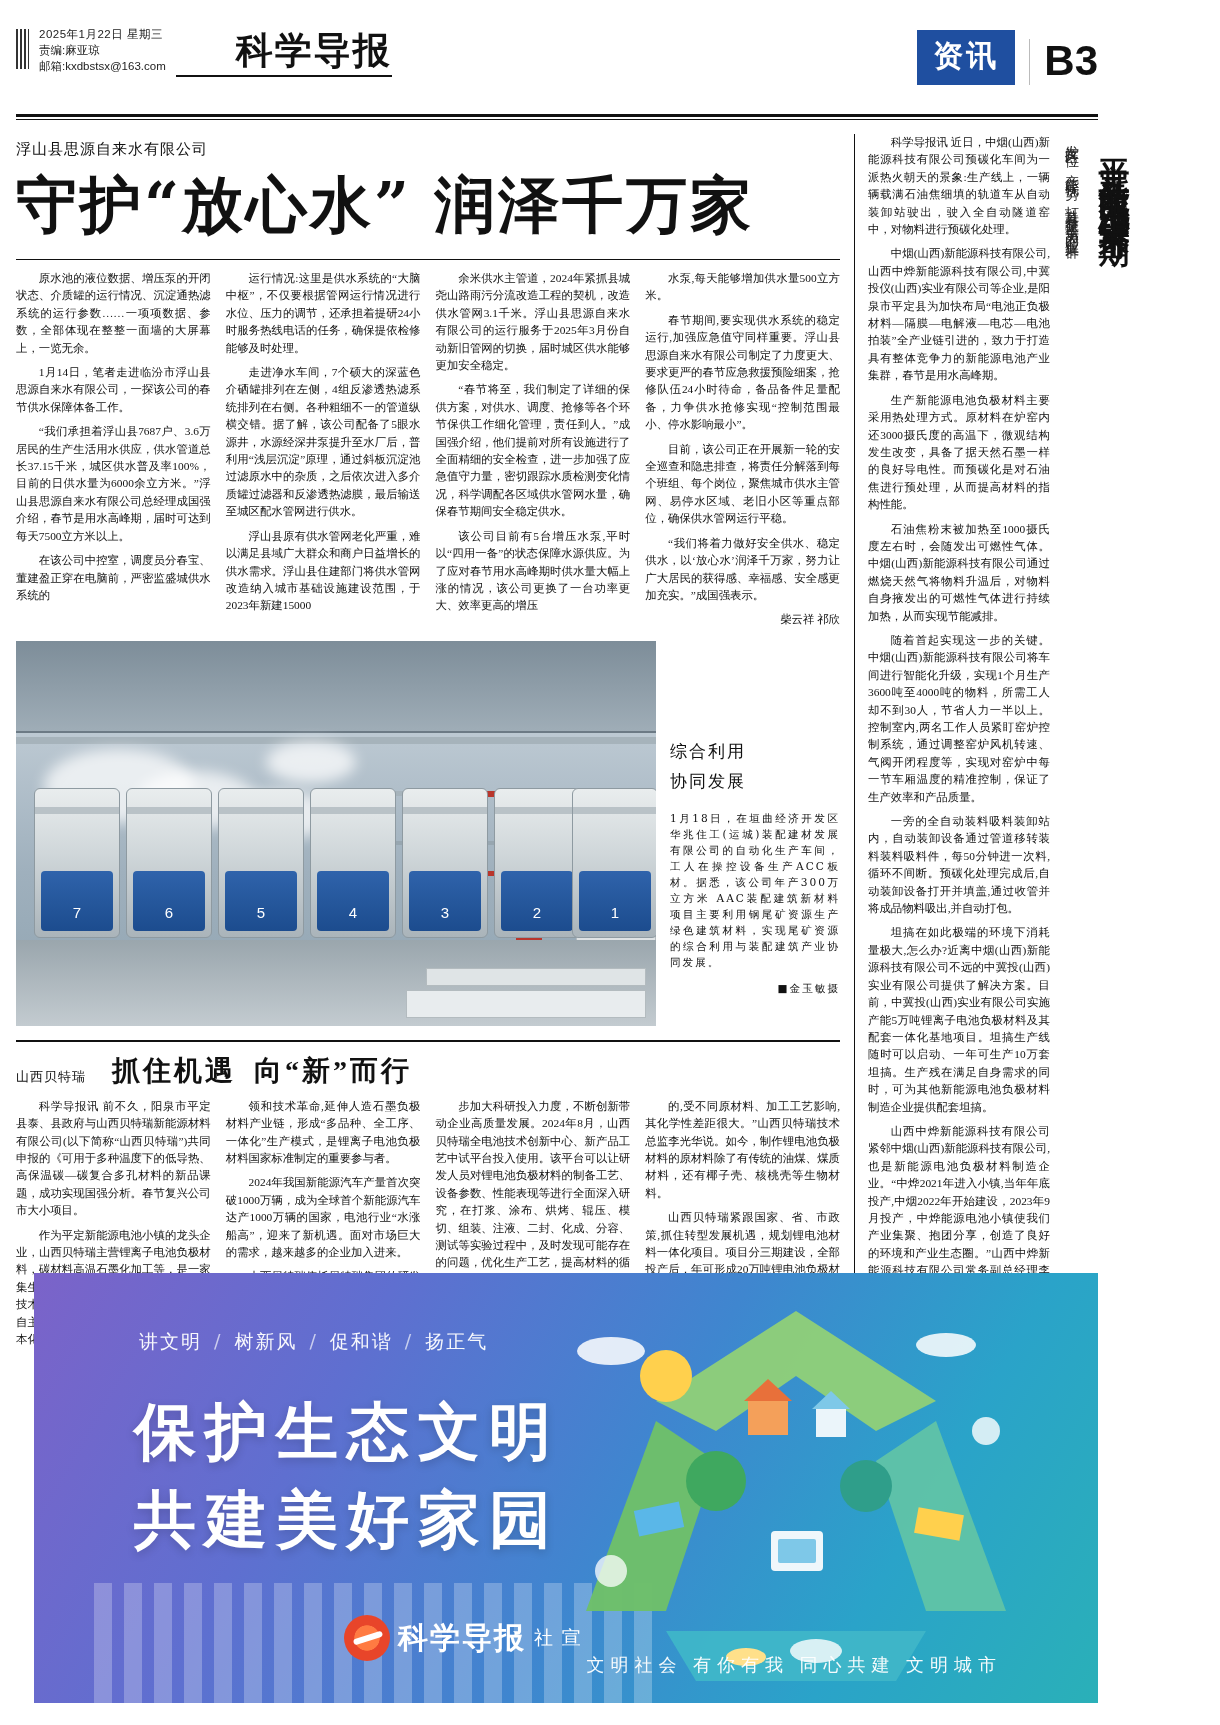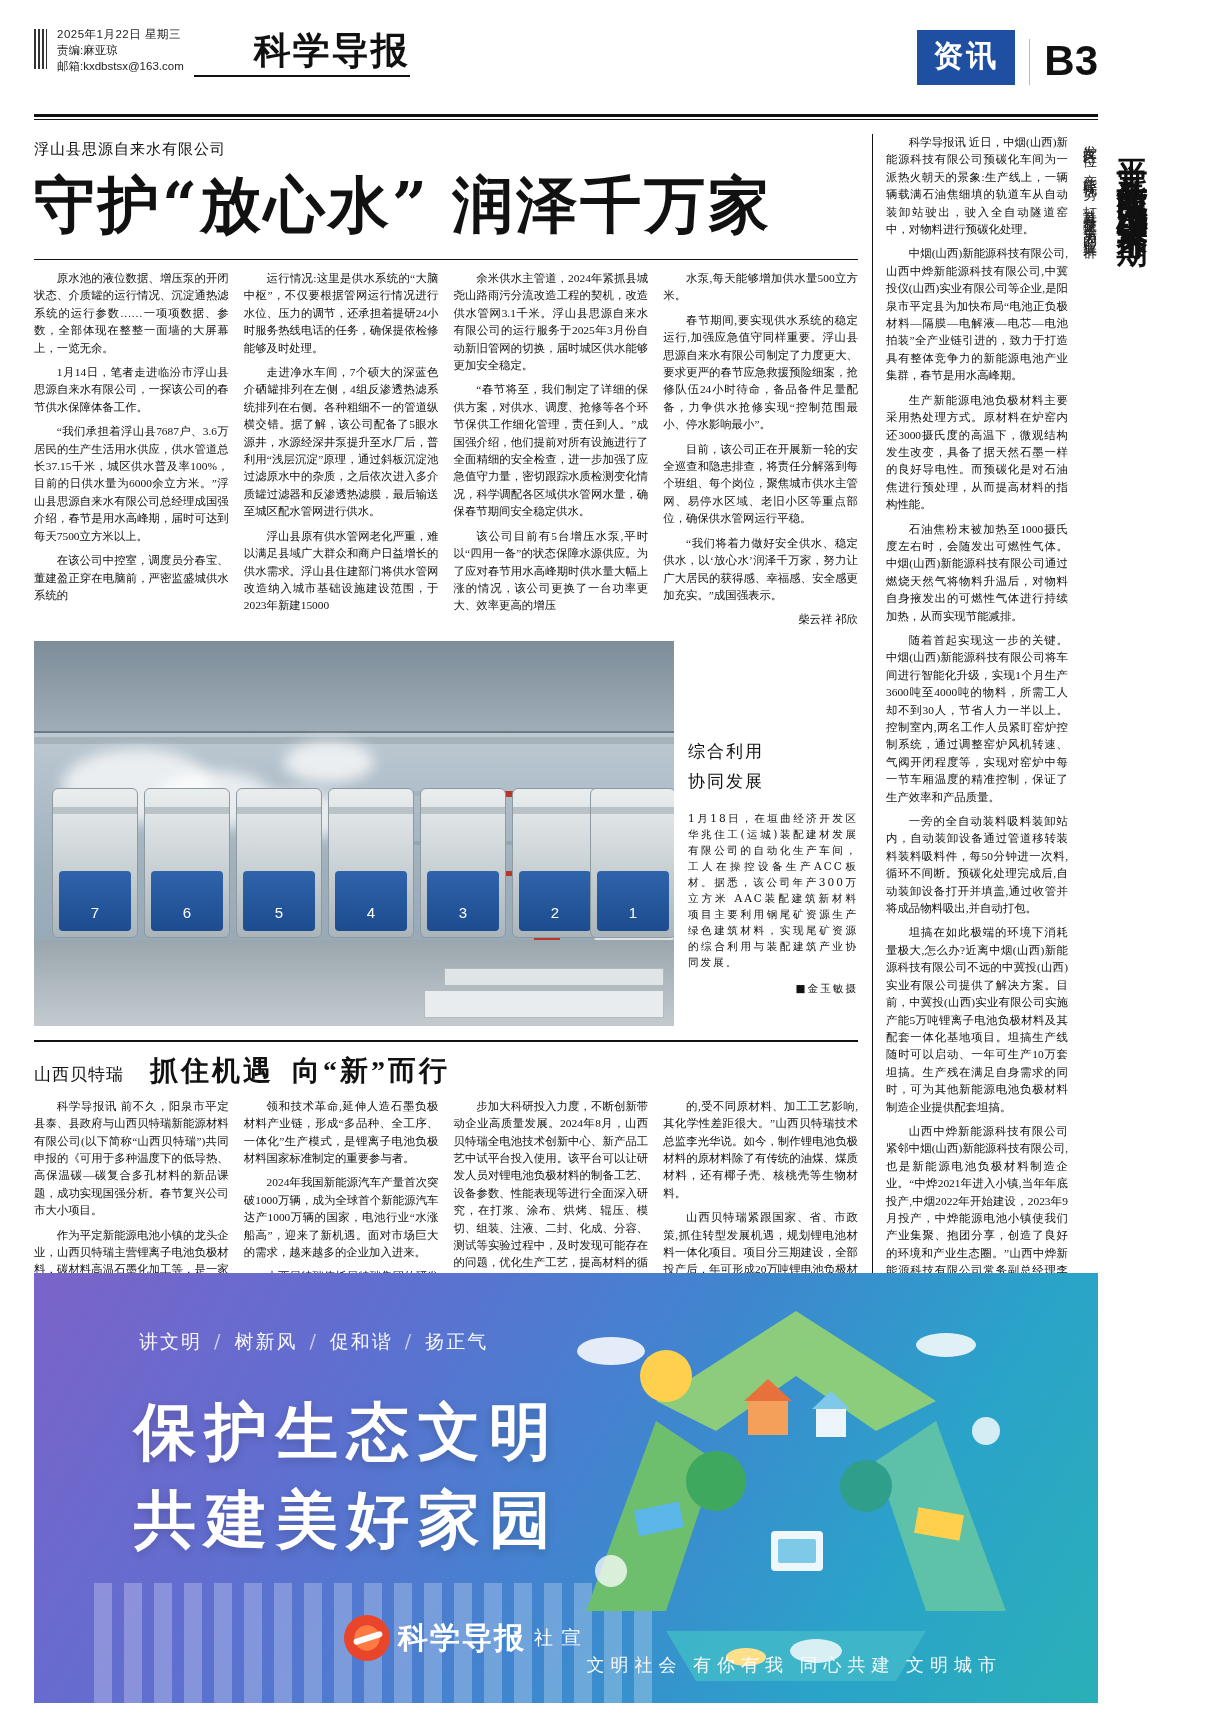--- a/index.html
+++ b/index.html
@@ -5,21 +5,21 @@
   * { box-sizing: border-box; }
   html, body { margin:0; padding:0; }
   body {
     width:1220px; height:1725px;
     background:#ffffff;
     font-family:"Liberation Serif", serif;
     color:#111;
     position:relative;
     overflow:hidden;
   }
-  .page { position:relative; width:1132px; height:1725px; padding:26px 34px 0 34px; }
+  .page { position:relative; width:1132px; height:1725px; padding:26px 34px 0 16px; }
 
   
   .masthead { display:flex; align-items:flex-start; justify-content:space-between; height:78px; }
   .mh-left { display:flex; align-items:flex-start; gap:10px; }
   .mh-bars { width:13px; height:40px; margin-top:3px;
     background:repeating-linear-gradient(to right,#333 0 2px, #fff 2px 4px); }
   .mh-meta { font-size:11.5px; line-height:16px; color:#222; font-family:"Liberation Sans", sans-serif; }
   .mh-meta .row1 { letter-spacing:.5px; }
   .mh-title { margin-left:60px; font-size:37px; font-weight:bold; letter-spacing:2px;
      font-family:"DejaVu Serif", serif; color:#111; line-height:1; padding-top:6px;}
@@ -72,21 +72,21 @@
       background:linear-gradient(180deg,#2f63ab,#1c4c8e); }
   .vessel .num { position:absolute; bottom:16px; left:0; right:0; text-align:center; color:#fff;
       font-size:15px; font-family:"Liberation Sans", sans-serif; }
   .vessel .band { position:absolute; top:18px; left:0; right:0; height:7px; background:#b9c2c7; }
   .ph-red { position:absolute; background:#b9362c; }
   .ph-stack { position:absolute; background:#dfe3e5; border:1px solid #b3bbbf; }
 
   
   .sec2 { margin-top:14px; border-top:2px solid #111; padding-top:10px; }
   .sec2-head { display:flex; align-items:flex-end; gap:26px; margin-bottom:8px; }
-  .sec2-kicker { font-size:17px; letter-spacing:1px; padding-bottom:4px;}
+  .sec2-kicker { font-size:13px; letter-spacing:1px; padding-bottom:4px;}
   .sec2-title { font-size:28px; font-weight:bold; letter-spacing:3px; font-family:Liberation Serif, serif;}
   .sec2-title .gap { display:inline-block; width:18px; }
   .cols4 { display:flex; gap:15px; }
   .cols4 > div { flex:1; }
 
   
   .r-vert-wrap { display:flex; flex-direction:row-reverse; gap:10px; }
   .v-title { writing-mode:vertical-rl; font-size:31px; font-weight:bold; letter-spacing:6px;
      font-family:"DejaVu Serif", serif; line-height:1.22; height:560px;}
   .v-sub { writing-mode:vertical-rl; font-size:14px; letter-spacing:3px; line-height:1.9; height:430px; color:#222;}

